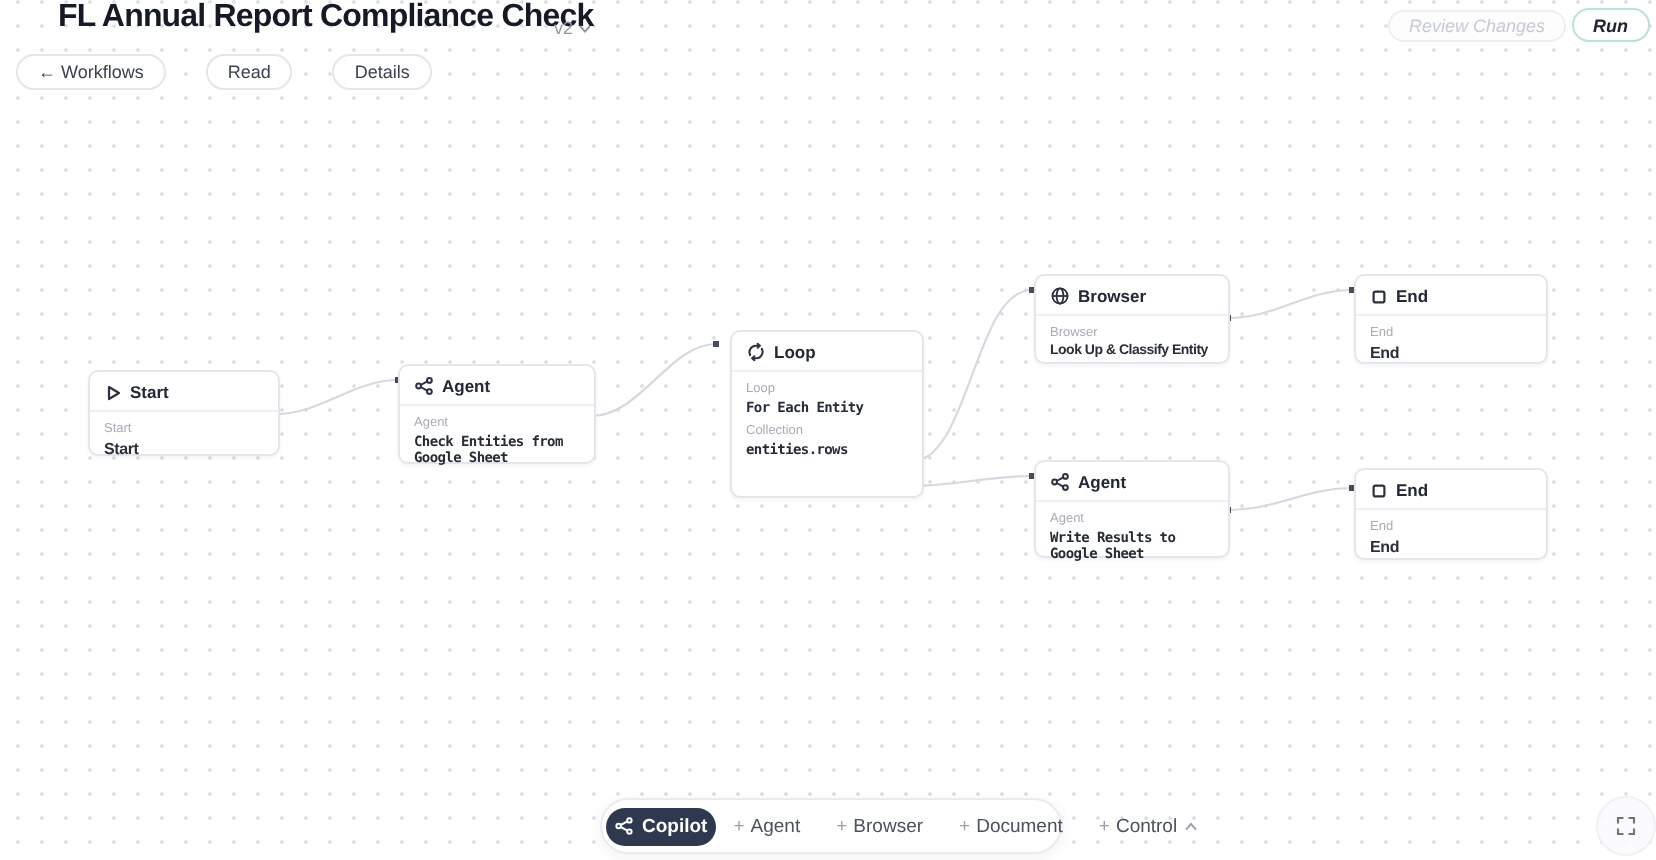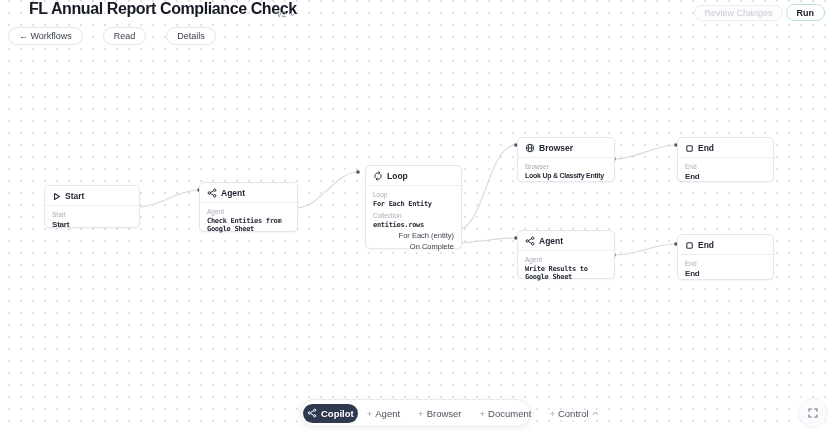--- a/index.html
+++ b/index.html
@@ -23,21 +23,21 @@
   .version {
     position:absolute; left:277px; top:9px;
     font-size:9px; color:#9198a4; display:flex; align-items:center; gap:2px;
   }
   .nav-row { position:absolute; left:8px; top:27px; display:flex; gap:20px; }
   .pill {
     height:18px; display:flex; align-items:center; padding:0 10px;
     background:#ffffff; border:1px solid #e4e6eb; border-radius:10px;
     font-size:9px; font-weight:500; color:#3b4150; white-space:nowrap; cursor:pointer;
   }
-  .topright { position:absolute; right:3px; top:4px; display:flex; gap:3px; align-items:center; }
+  .topright { position:absolute; right:3px; top:4px; display:flex; gap:3px; align-items:center;font-style:italic; }
   .btn-review {
     height:16px; padding:0 9px; display:flex; align-items:center;
     background:#fdfdfe; border:1px solid #eceef2; border-radius:9px;
     font-size:9px; font-weight:500; color:#c6cad3; white-space:nowrap;
   }
   .btn-run {
     height:17px; padding:0 10px; display:flex; align-items:center;
     background:#ffffff; border:1.3px solid #b7e4d4; border-radius:10px;
     font-size:9px; font-weight:600; color:#20252f; cursor:pointer;
   }
@@ -187,24 +187,20 @@
       </g>
     </svg>
     <span>Loop</span>
   </div>
   <div class="node-body">
     <div class="nlabel">Loop</div>
     <div class="nvalue mono">For Each Entity</div>
     <div class="gap"></div>
     <div class="nlabel">Collection</div>
     <div class="nvalue mono">entities.rows</div>
-    <div class="loop-outputs">
-      <div class="loop-out">For Each (entity)</div>
-      <div class="loop-out">On Complete</div>
-    </div>
   </div>
 </div>
 
 <div class="node" style="left:517px; top:137px; width:98px; height:45px;">
   <div class="node-header">
     <svg width="10" height="10" viewBox="0 0 10 10">
       <g fill="none" stroke="#2a3040" stroke-width="0.9">
         <circle cx="5" cy="5" r="3.8"></circle>
         <ellipse cx="5" cy="5" rx="1.7" ry="3.8"></ellipse>
         <line x1="1.2" y1="5" x2="8.8" y2="5"></line>

